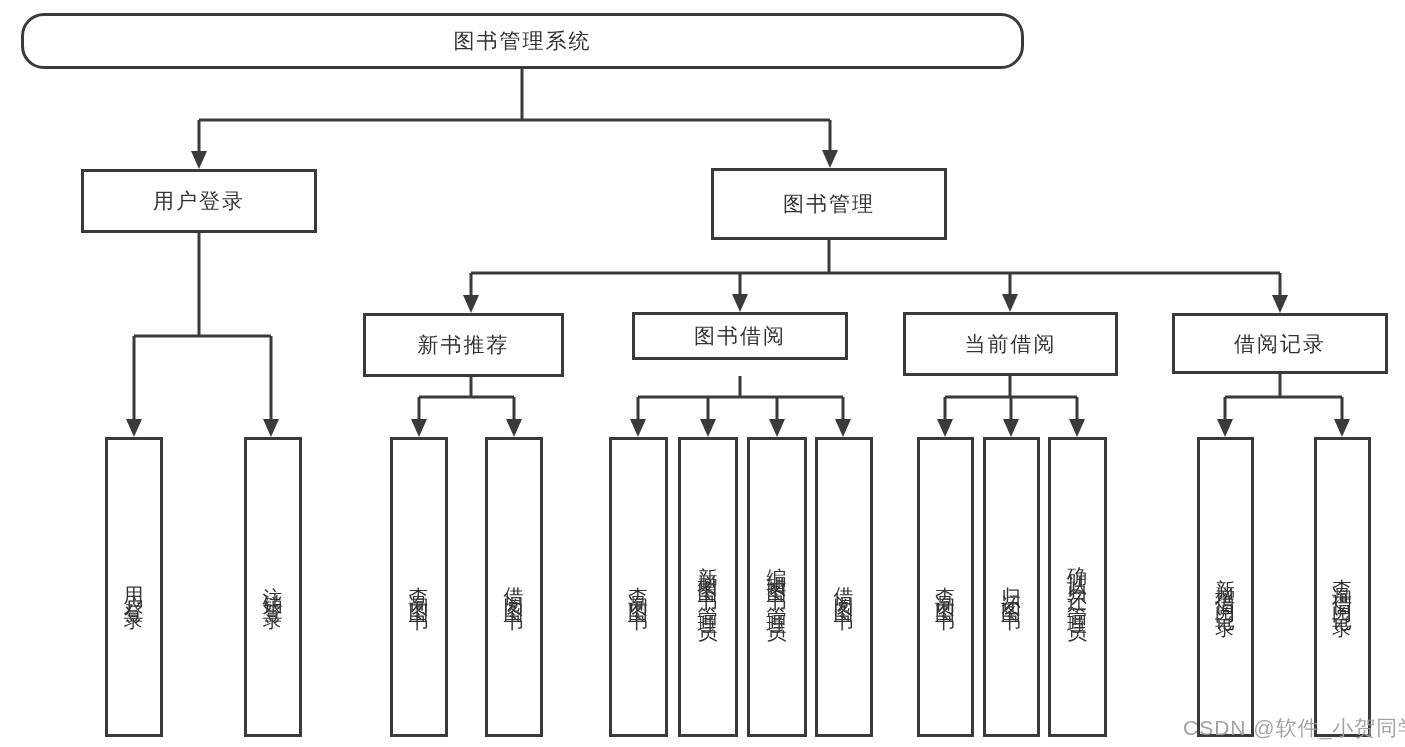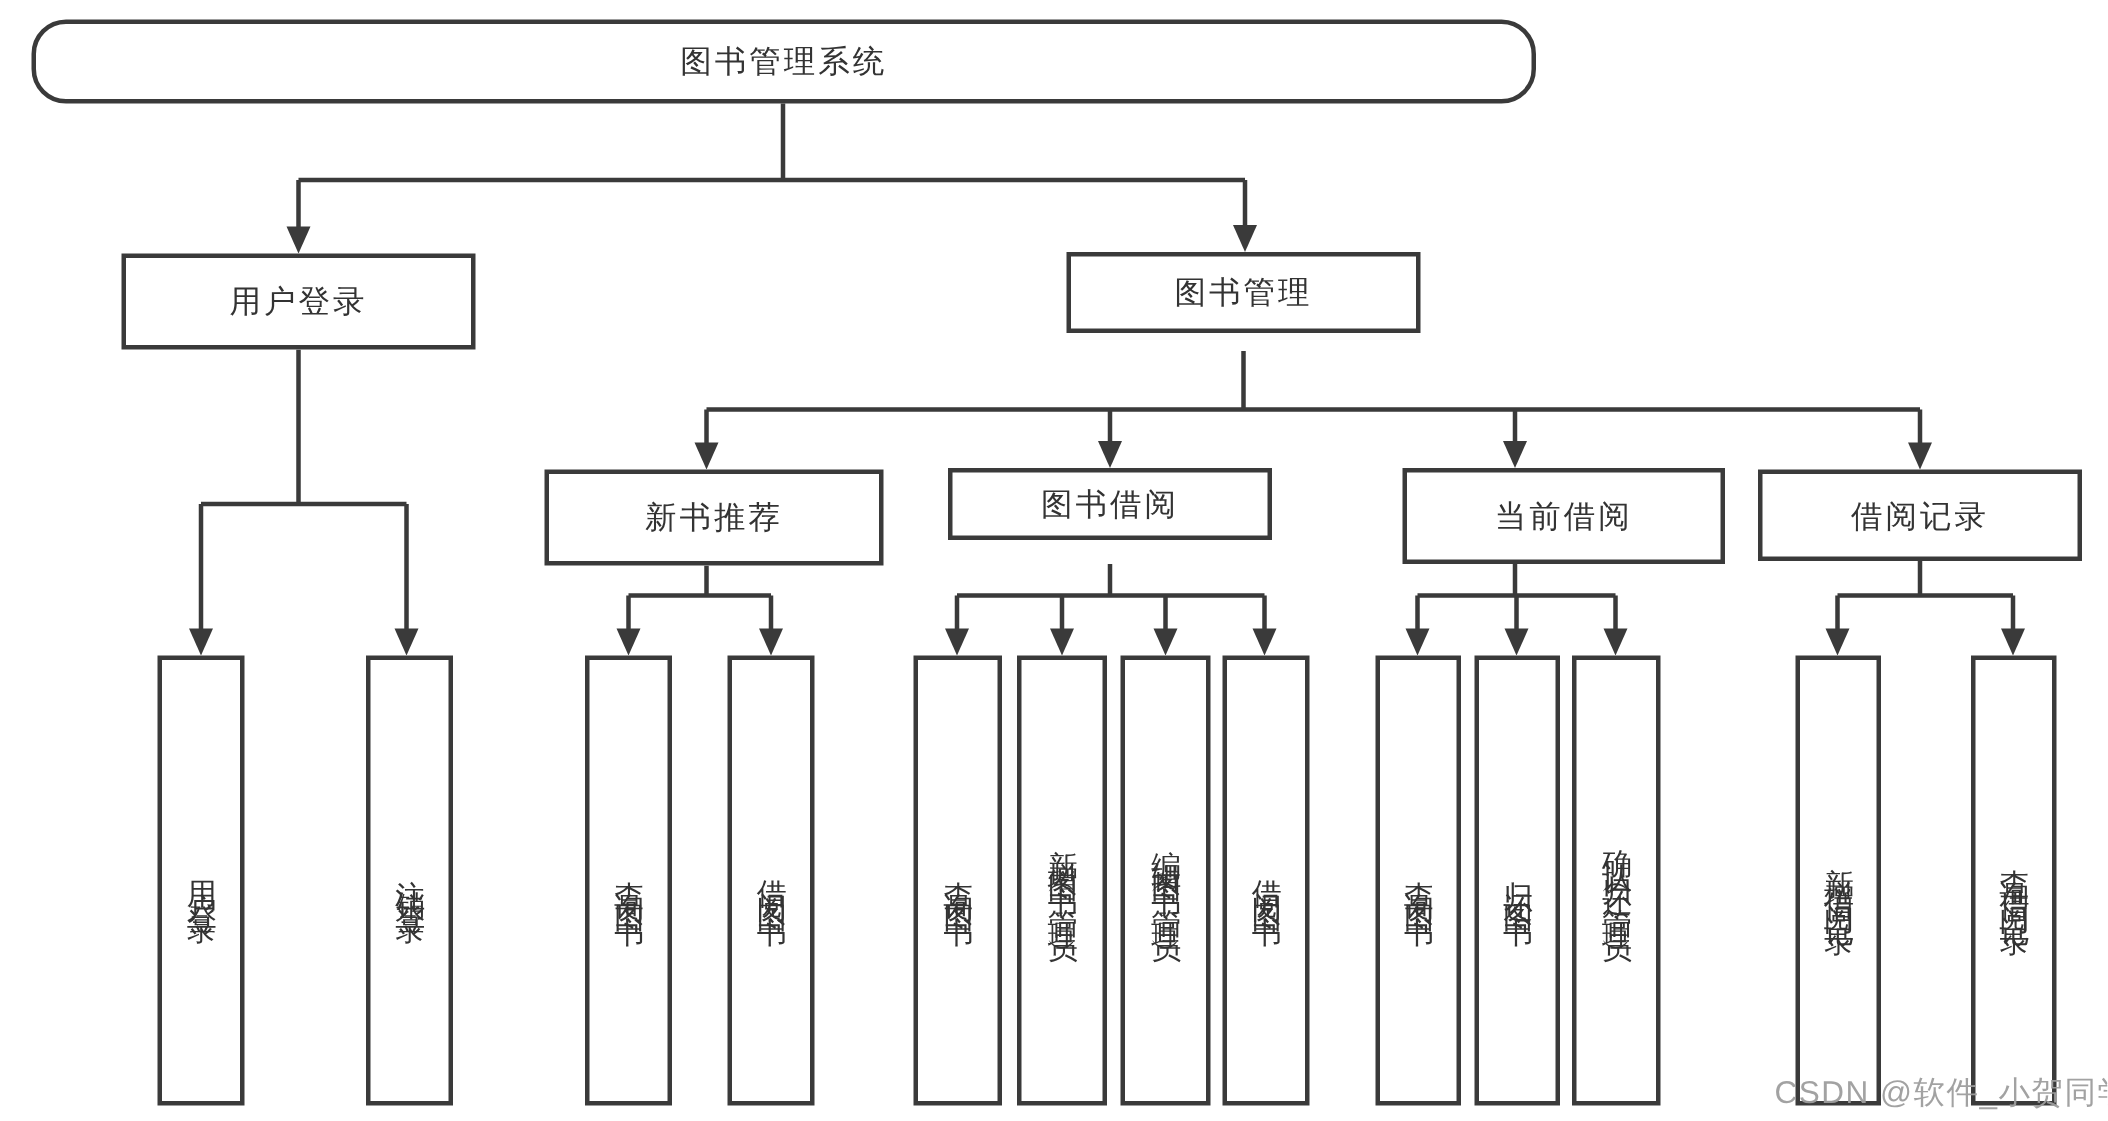--- a/index.html
+++ b/index.html
@@ -129,25 +129,25 @@
     </g>
     <g fill="#3a3a3a" stroke="none">
       <polygon points="1217,419 1233,419 1225,437"></polygon>
       <polygon points="1334,419 1350,419 1342,437"></polygon>
     </g>
   </svg>
 
   <div class="node" style="left:21px; top:13px; width:1003px; height:56px;border-radius:23px;">图书管理系统</div>
 
   <div class="node" style="left:81px; top:169px; width:236px; height:64px;">用户登录</div>
-  <div class="node" style="left:711px; top:168px; width:236px; height:54px;">图书管理</div>
+  <div class="node" style="left:711px; top:168px; width:236px; height:72px;">图书管理</div>
 
-  <div class="node" style="left:363px; top:313px; width:226px; height:64px;">新书推荐</div>
+  <div class="node" style="left:363px; top:313px; width:201px; height:64px;">新书推荐</div>
   <div class="node" style="left:632px; top:312px; width:216px; height:48px;">图书借阅</div>
-  <div class="node" style="left:903px; top:312px; width:215px; height:64px;margin-left:32px;">当前借阅</div>
+  <div class="node" style="left:903px; top:312px; width:215px; height:64px;">当前借阅</div>
   <div class="node" style="left:1172px; top:313px; width:216px; height:61px;">借阅记录</div>
 
   <div class="leaf" style="left:105px; width:58px;">用户登录</div>
   <div class="leaf" style="left:244px; width:58px;">注销登录</div>
 
   <div class="leaf" style="left:390px; width:58px;">查询图书</div>
   <div class="leaf" style="left:485px; width:58px;">借阅图书</div>
 
   <div class="leaf" style="left:609px; width:59px;">查询图书</div>
   <div class="leaf" style="left:678px; width:60px;">新增图书（管理员）</div>

